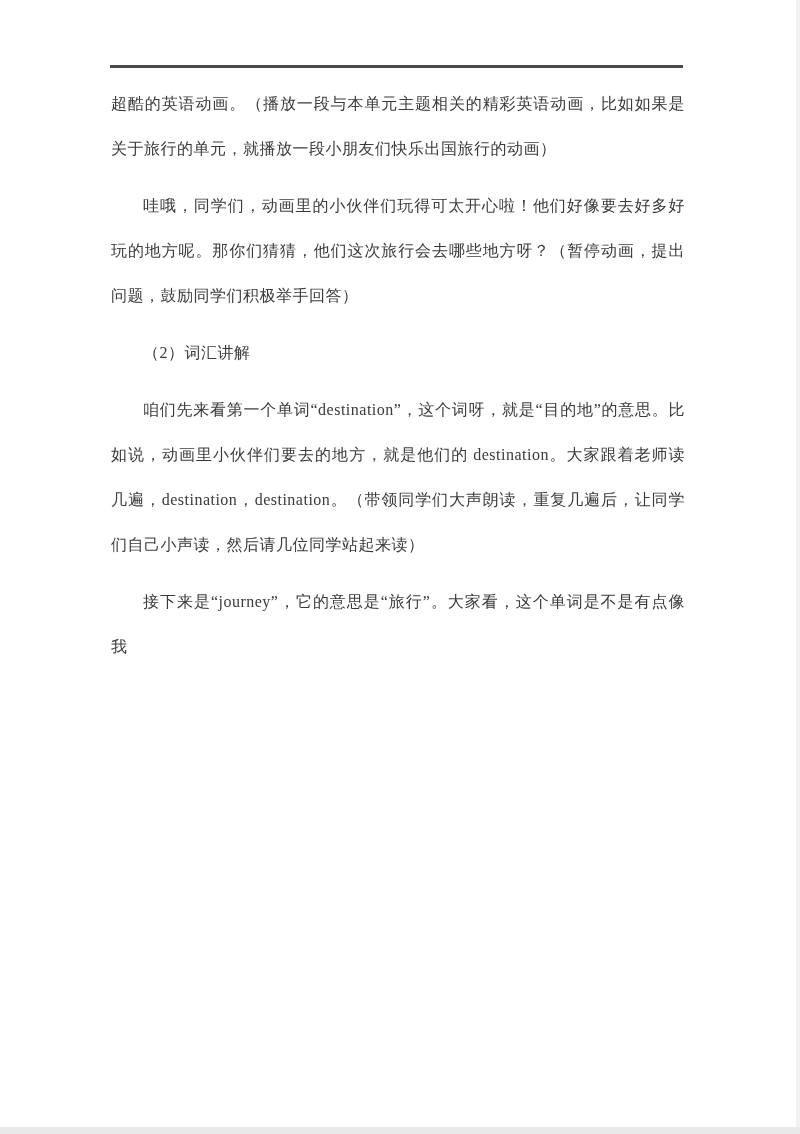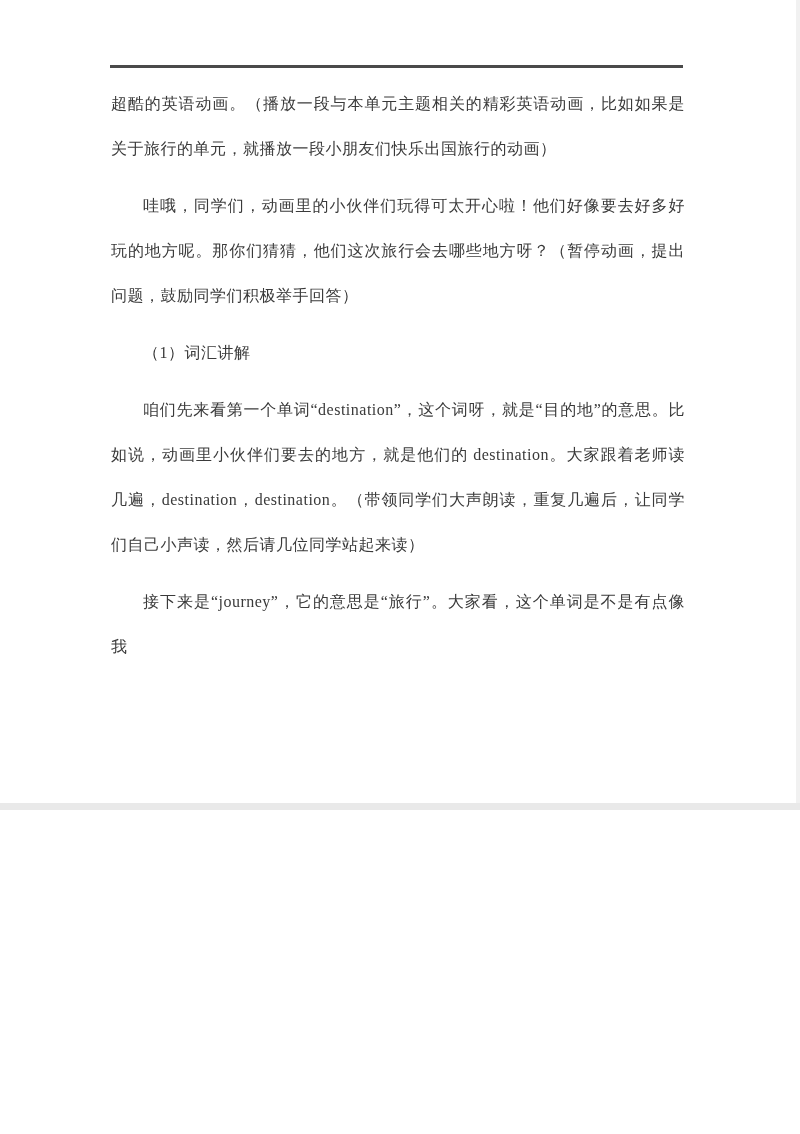--- a/index.html
+++ b/index.html
@@ -3,21 +3,21 @@
 <meta charset="utf-8">
 <style>
   html, body {
     margin: 0;
     padding: 0;
     background: #ffffff;
   }
   .page {
     position: relative;
     width: 800px;
-    height: 810px;
+    height: 1134px;
     background: #ffffff;
     overflow: hidden;
     font-family: "Liberation Serif", serif;
     text-decoration: underline;
   }
   .header-rule {
     position: absolute;
     left: 110px;
     top: 65px;
     width: 573px;
@@ -76,19 +76,19 @@
   }
 </style>
 </head>
 <body>
 
 <div class="page">
   <div class="header-rule"></div>
   <div class="content" id="paragraphs">
       <p class="para">超酷的英语动画。（播放一段与本单元主题相关的精彩英语动画，比如如果是关于旅行的单元，就播放一段小朋友们快乐出国旅行的动画）</p>
       <p class="para indent">哇哦，同学们，动画里的小伙伴们玩得可太开心啦！他们好像要去好多好玩的地方呢。那你们猜猜，他们这次旅行会去哪些地方呀？（暂停动画，提出问题，鼓励同学们积极举手回答）</p>
-      <p class="para indent">（1）词汇讲解</p>
+      <p class="para indent">（2）词汇讲解</p>
       <p class="para indent">咱们先来看第一个单词“destination”，这个词呀，就是“目的地”的意思。比如说，动画里小伙伴们要去的地方，就是他们的 destination。大家跟着老师读几遍，destination，destination。（带领同学们大声朗读，重复几遍后，让同学们自己小声读，然后请几位同学站起来读）</p>
       <p class="para indent">接下来是“journey”，它的意思是“旅行”。大家看，这个单词是不是有点像我</p>
     </div>
   <div class="right-edge"></div>
   <div class="bottom-edge"></div>
 </div>
 
 </body></html>

